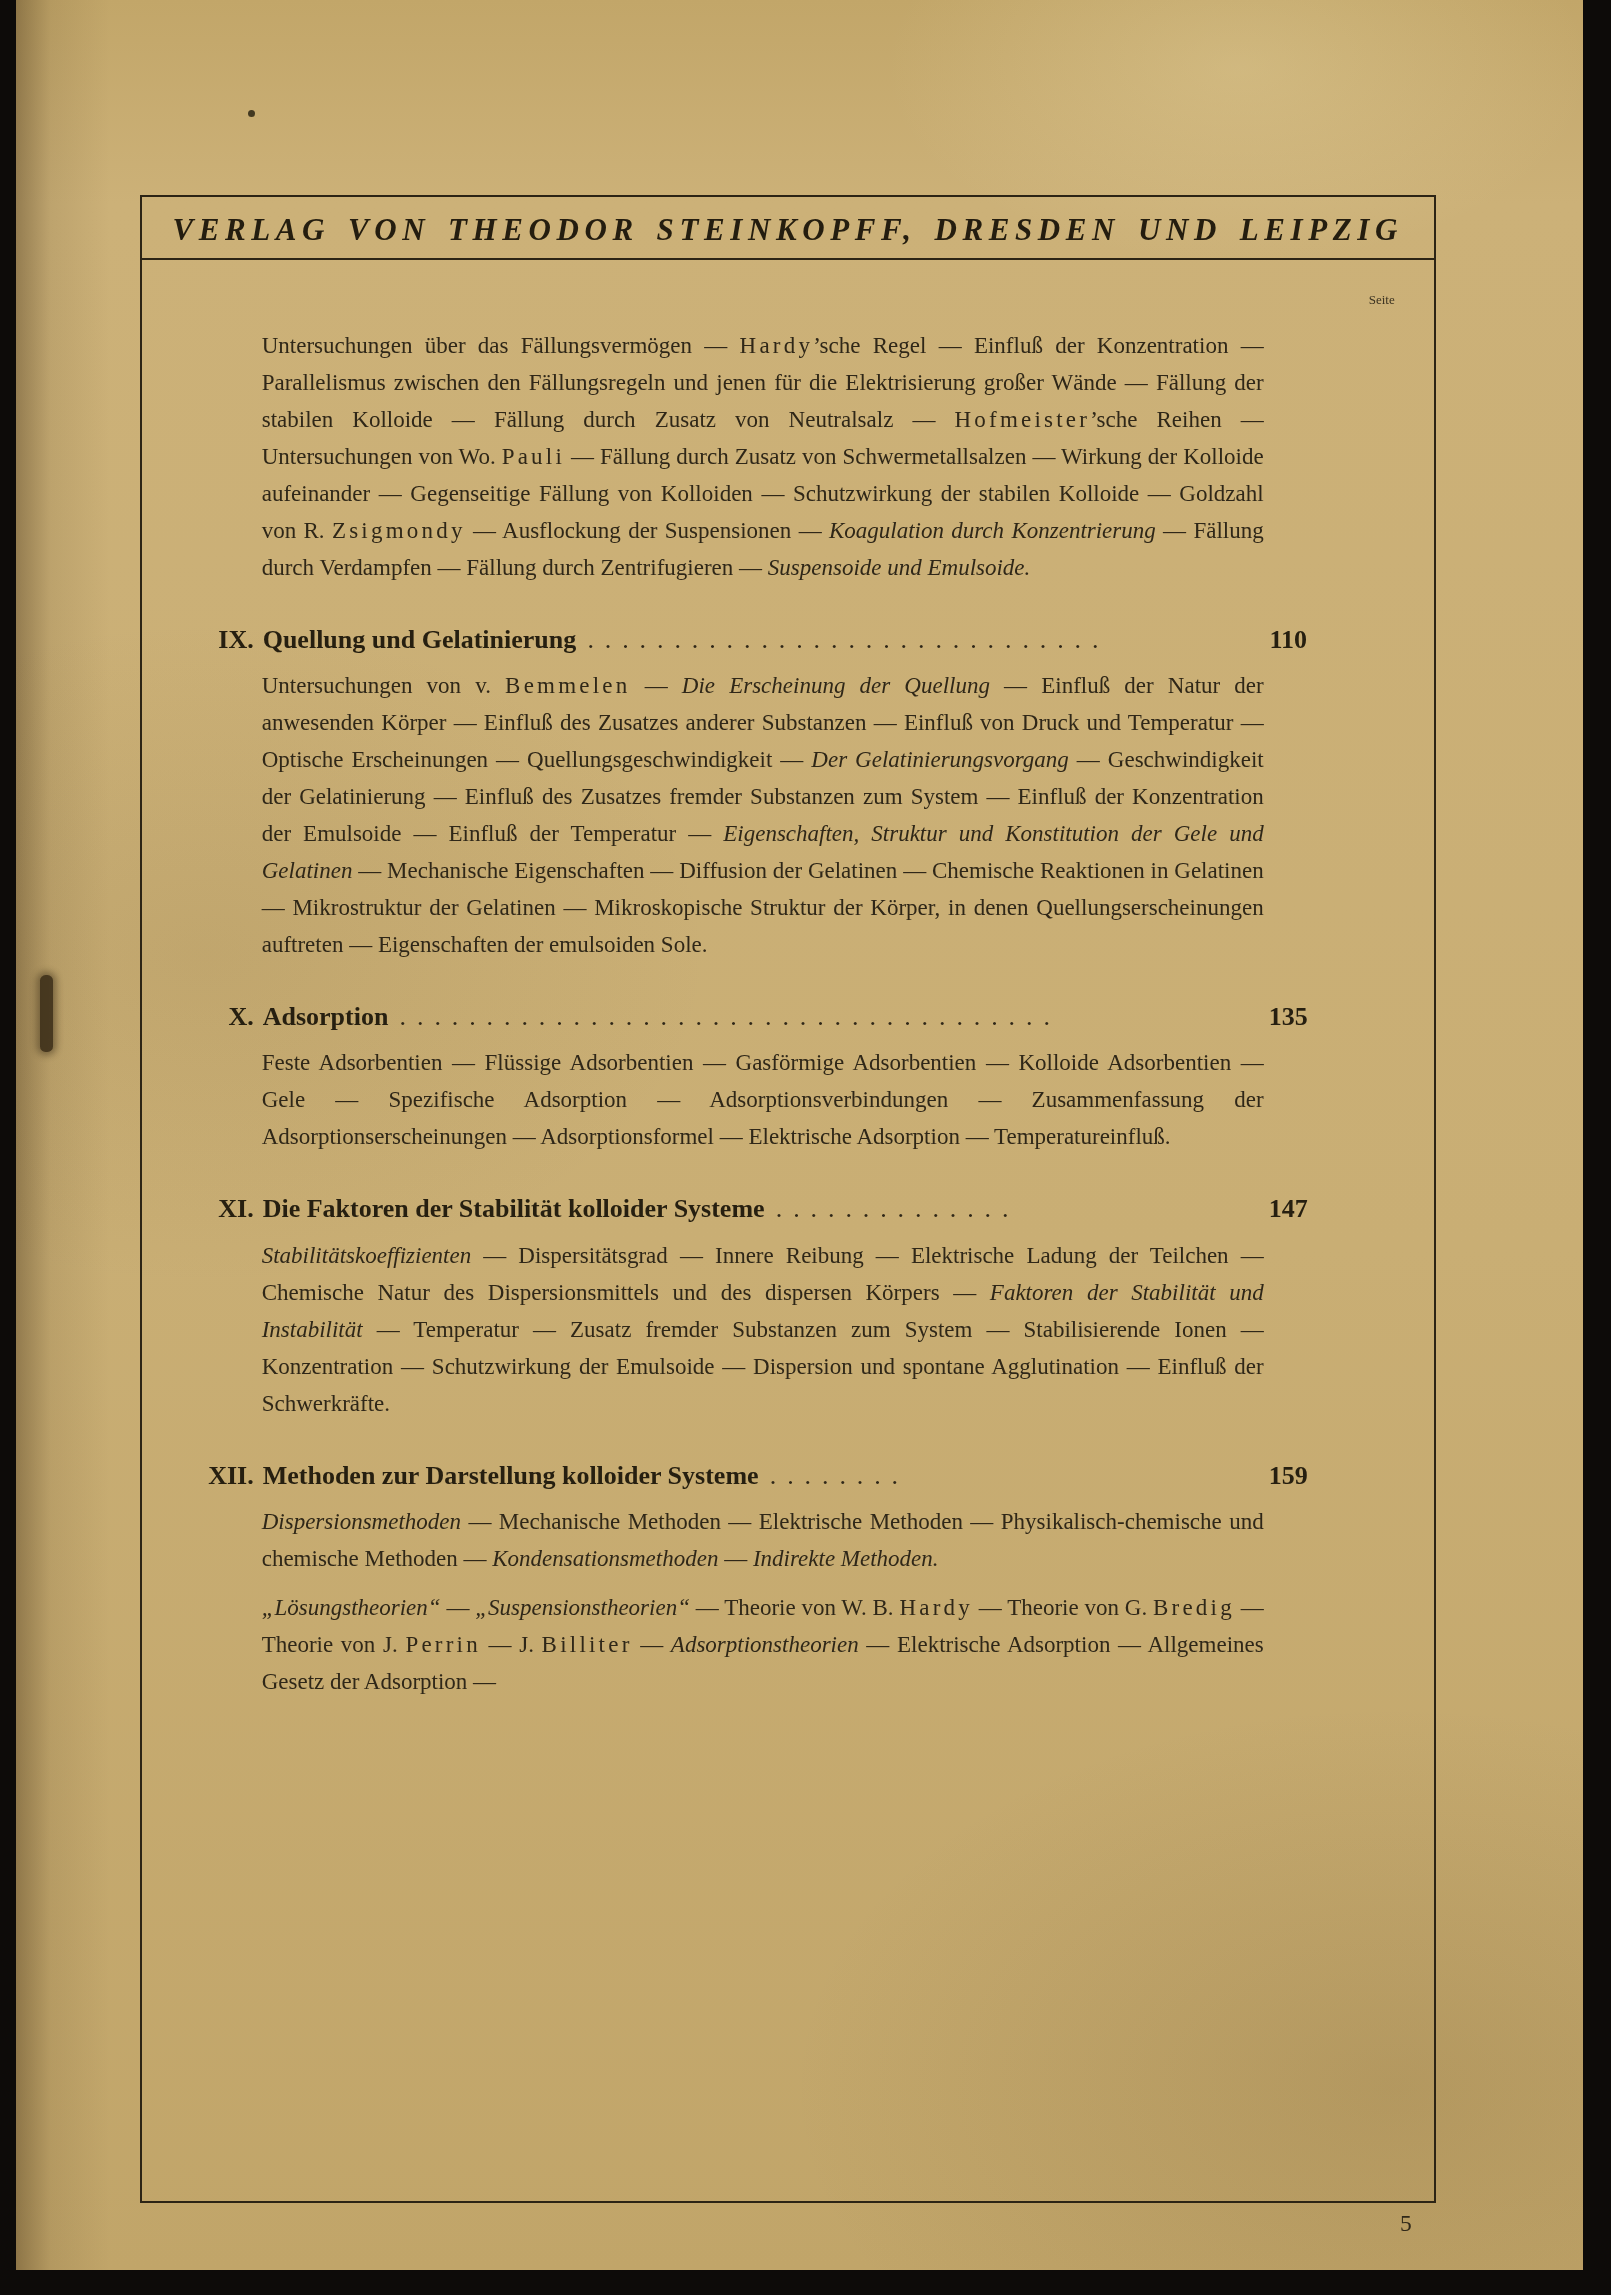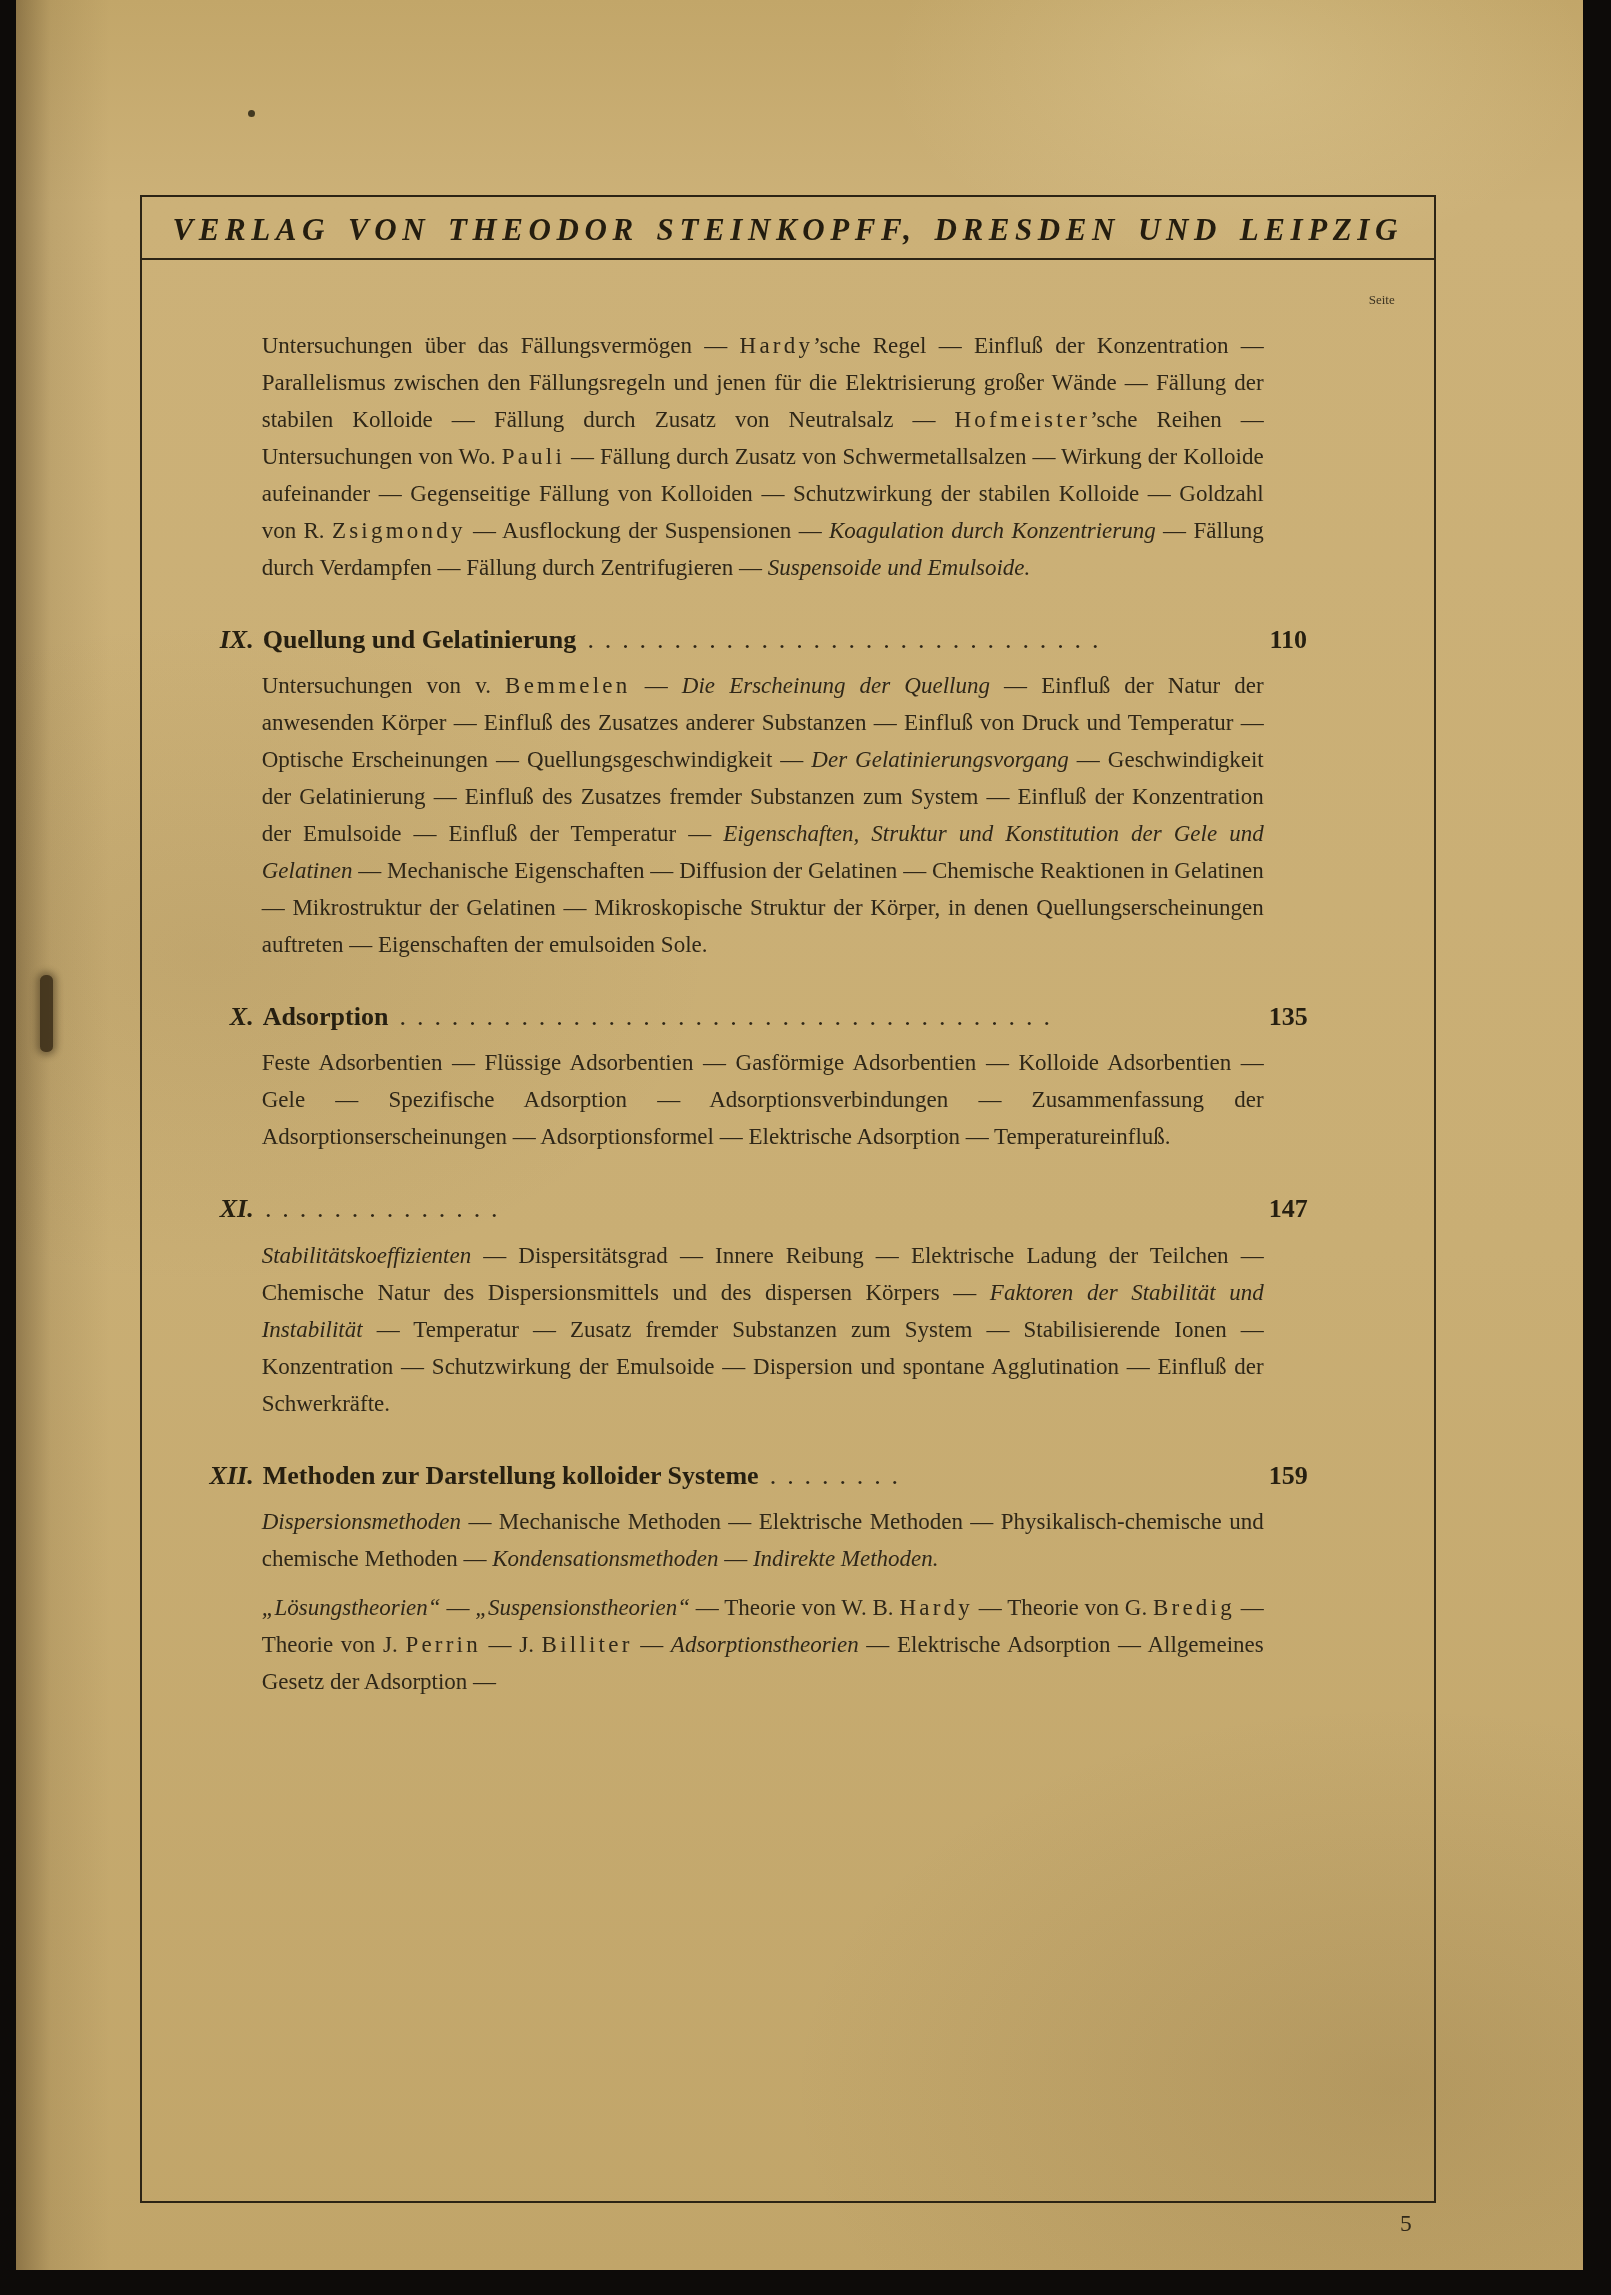--- a/index.html
+++ b/index.html
@@ -76,21 +76,21 @@
   .it { font-style: italic; }
   .sp { letter-spacing: 0.14em; }
 
   .sec-head {
     display: flex; align-items: baseline;
     margin-top: 39px;
     font-weight: bold;
     font-size: 26px;
     color: #261f10;
   }
-  .sec-num  { flex: 0 0 68px; text-align: right; font-style: italic; }
+  .sec-num  { flex: 0 0 68px; text-align: right; }
   .sec-title{ margin-left: 9px; white-space: nowrap; }
   .dots {
     flex: 1 1 auto;
     overflow: hidden; white-space: nowrap;
     padding: 0 7.8px 0 11.2px;
     letter-spacing: 2.2px;
     font-weight: normal;
     color: #2f2718;
   }
   .sec-page { flex: 0 0 67px; text-align: center; }
@@ -131,20 +131,21 @@
           <span class="sec-title">Adsorption</span>
           <span class="dots">. . . . . . . . . . . . . . . . . . . . . . . . . . . . . . . . . . . . . .</span>
           <span class="sec-page">135</span>
         </div>
         <p class="para"><span>Feste Adsorbentien — Flüssige Adsorbentien — Gasförmige Adsorbentien — Kolloide Adsorbentien — Gele — Spezifische Adsorption — Adsorptionsverbindungen — Zusammenfassung der Adsorptionserscheinungen — Adsorptionsformel — Elektrische Adsorption — Temperatureinfluß.</span></p>
       </div>
 
       <div>
         <div class="sec-head">
           <span class="sec-num">XI.</span>
+          <span class="sec-title">Die Faktoren der Stabilität kolloider Systeme</span>
           <span class="dots">. . . . . . . . . . . . . .</span>
           <span class="sec-page">147</span>
         </div>
         <p class="para"><span class="it">Stabilitätskoeffizienten</span><span> — Dispersitätsgrad — Innere Reibung — Elektrische Ladung der Teilchen — Chemische Natur des Dispersionsmittels und des dispersen Körpers — </span><span class="it">Faktoren der Stabilität und Instabilität</span><span> — Temperatur — Zusatz fremder Substanzen zum System — Stabilisierende Ionen — Konzentration — Schutzwirkung der Emulsoide — Dispersion und spontane Agglutination — Einfluß der Schwerkräfte.</span></p>
       </div>
 
       <div>
         <div class="sec-head">
           <span class="sec-num">XII.</span>
           <span class="sec-title">Methoden zur Darstellung kolloider Systeme</span>

